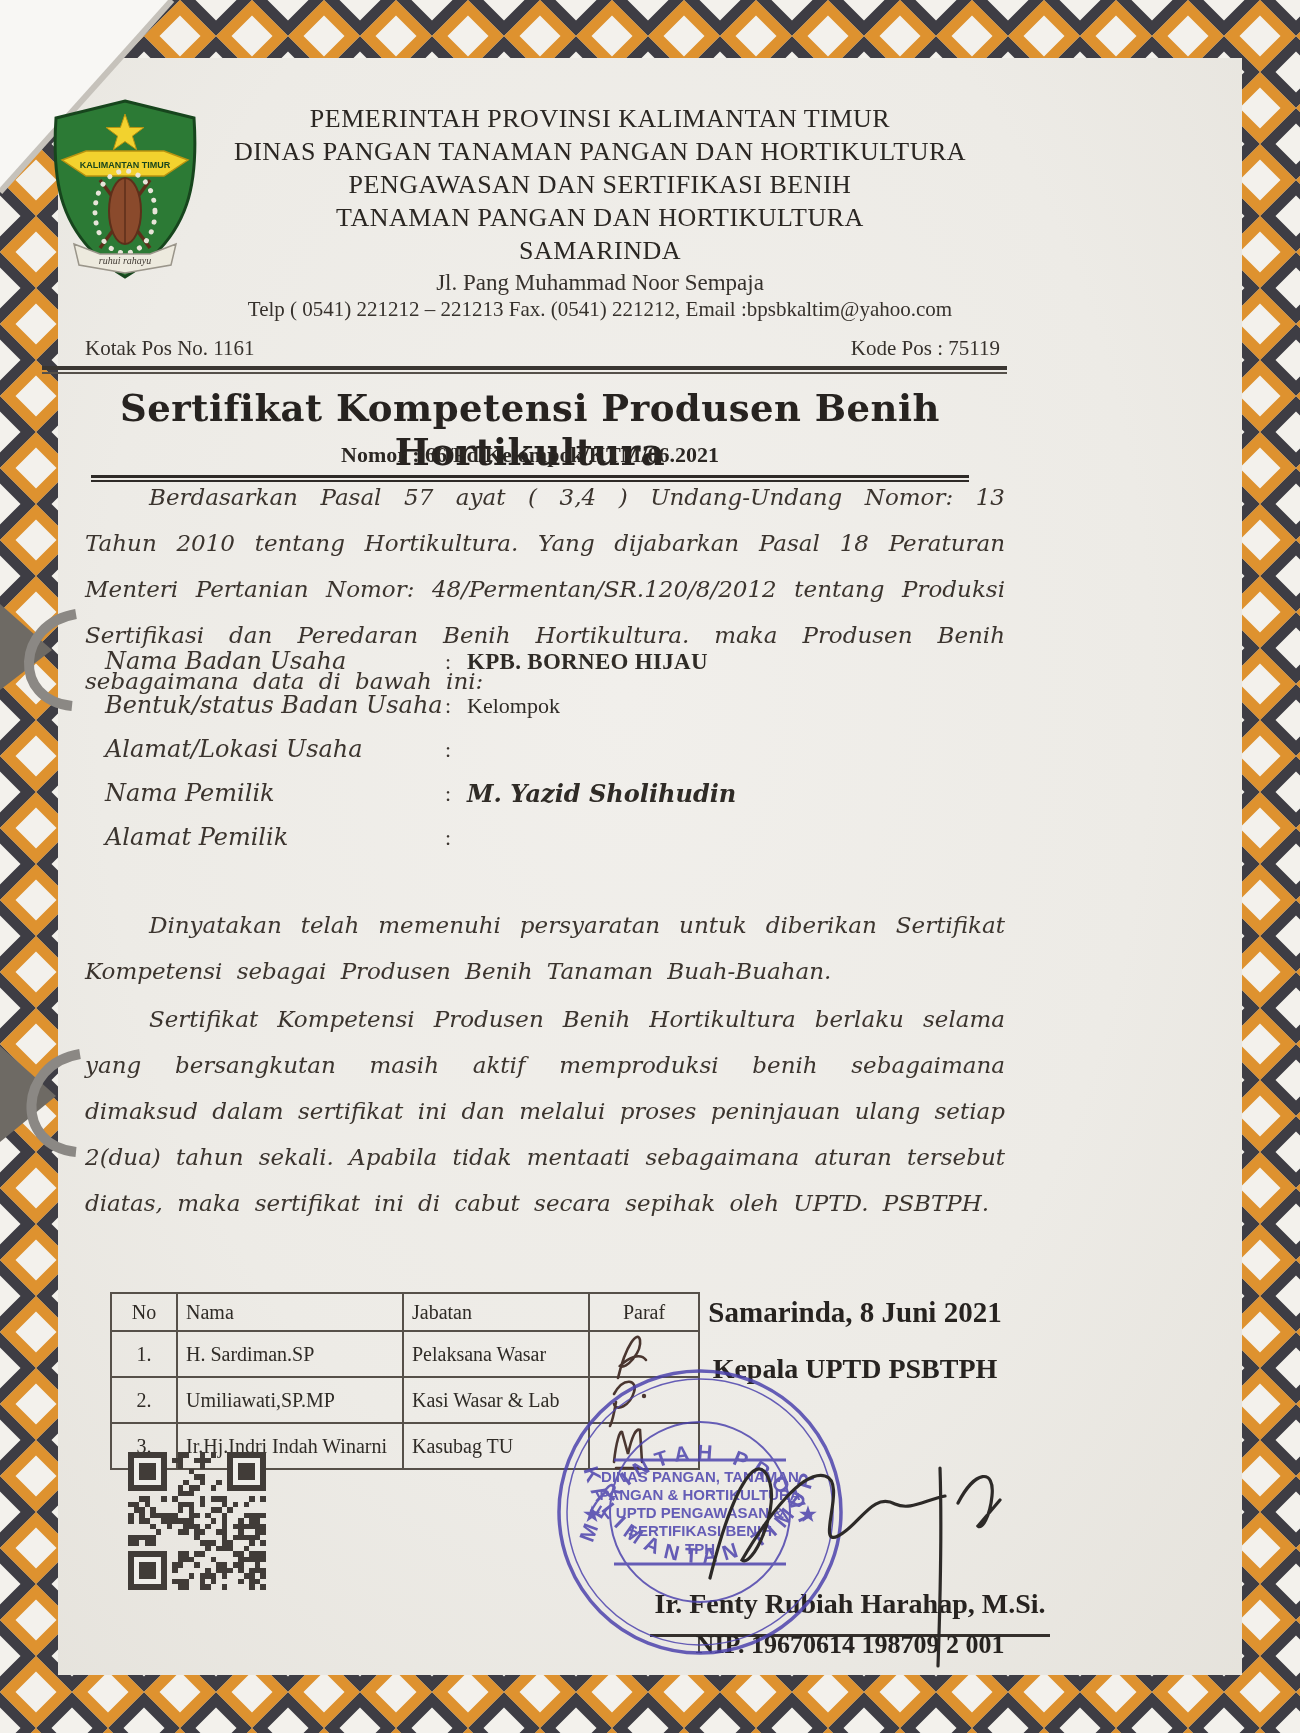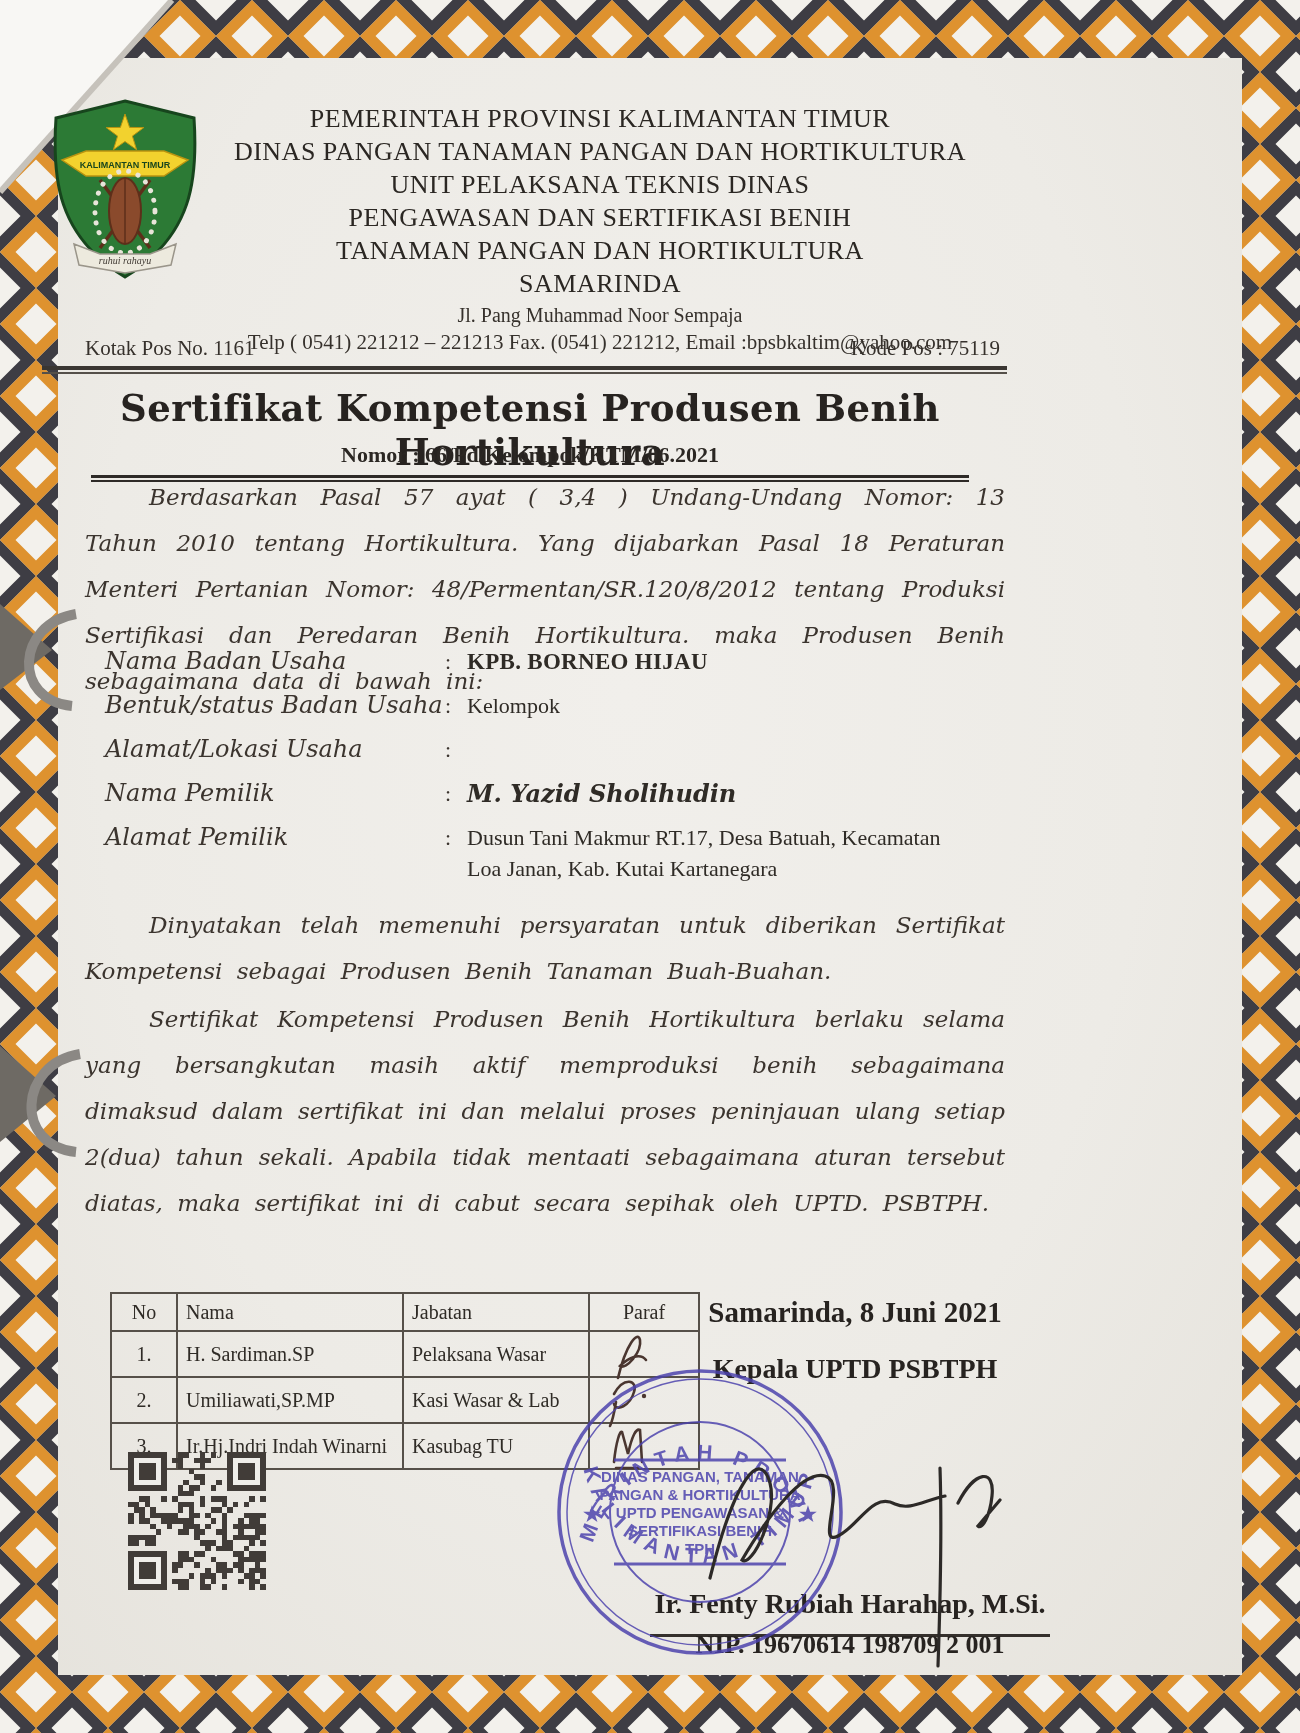--- a/index.html
+++ b/index.html
@@ -3,21 +3,21 @@
 <meta charset="utf-8">
 <style>
   html,body{margin:0;padding:0;background:#d8d5d0;}
   .page{position:relative;width:1300px;height:1733px;margin:0 auto;overflow:hidden;
         background:radial-gradient(ellipse at 48% 40%, #f1efeb 0%, #edebe6 55%, #e4e1da 100%);
         font-family:"Liberation Serif", serif;color:#35302b;}
   .layer{position:absolute;left:0;top:0;}
   
   .hdr{position:absolute;left:150px;top:102px;width:900px;text-align:center;}
   .hline{font-weight:normal;font-size:26px;line-height:33px;letter-spacing:.5px;color:#2b2723;}
-  .haddr{font-size:20px;line-height:27px;margin-top:2px;color:#36312c;}
+  .haddr{font-size:23px;line-height:27px;margin-top:2px;color:#36312c;}
   .hcontact{font-size:21px;line-height:26px;color:#36312c;}
   .posrow{position:absolute;left:85px;top:336px;width:915px;font-size:21px;color:#36312c;}
   .kode{float:right;}
   .dbl-rule{position:absolute;left:42px;top:366px;width:965px;height:9px;
             background:linear-gradient(#3a3632 0 4px,transparent 4px 6px,#55504a 6px 8px,transparent 8px);}
   
   .title-wrap{position:absolute;left:85px;top:386px;width:890px;text-align:center;}
   .title{display:inline-block;font-family:"DejaVu Serif", serif;font-weight:bold;font-size:37px;
          letter-spacing:.5px;color:#272320;padding:0 6px 2px 6px;}
   .title::after{content:"";display:block;height:8px;margin-top:1px;
@@ -113,21 +113,20 @@
     <ellipse cx="81" cy="116" rx="30" ry="41" fill="none" stroke="#e9e5da" stroke-width="5" stroke-dasharray="0.1 10" stroke-linecap="round"></ellipse>
     <ellipse cx="81" cy="115" rx="16" ry="33" fill="#8a4a2c" stroke="#5d2f1a" stroke-width="2"></ellipse>
     <line x1="81" y1="82" x2="81" y2="148" stroke="#5d2f1a" stroke-width="1.5"></line>
     <path d="M 30,148 L 56,158 L 106,158 L 132,148 L 127,169 L 81,177 L 35,169 Z" fill="#edeade" stroke="#9a958a" stroke-width="1.5"></path>
     <text x="81" y="168" text-anchor="middle" font-size="10" font-style="italic" fill="#403a33" font-family="Liberation Serif, serif">ruhui rahayu</text>
   </svg>
 
   <div class="hdr">
     <div class="hline">PEMERINTAH PROVINSI KALIMANTAN TIMUR</div>
     <div class="hline">DINAS PANGAN TANAMAN PANGAN DAN HORTIKULTURA</div>
-    <div class="hline">UNIT PELAKSANA TEKNIS DINAS</div>
     <div class="hline">PENGAWASAN DAN SERTIFIKASI BENIH</div>
     <div class="hline">TANAMAN PANGAN DAN HORTIKULTURA</div>
     <div class="hline">SAMARINDA</div>
     <div class="haddr">Jl. Pang Muhammad Noor Sempaja</div>
     <div class="hcontact">Telp ( 0541) 221212 – 221213  Fax. (0541) 221212, Email :bpsbkaltim@yahoo.com</div>
   </div>
   <div class="posrow">
     <span>Kotak Pos No. 1161</span>
     <span class="kode">Kode Pos : 75119</span>
   </div>
@@ -156,21 +155,20 @@
       <span class="fcolon">:</span>
     </div>
     <div class="frow">
       <span class="flabel">Nama Pemilik</span>
       <span class="fcolon">:</span>
       <span class="fval v-bolditalic">M. Yazid Sholihudin</span>
     </div>
     <div class="frow">
       <span class="flabel">Alamat Pemilik</span>
       <span class="fcolon">:</span>
-      <span class="fval"><span>Dusun Tani Makmur RT.17, Desa Batuah, Kecamatan</span><span class="l2">Loa Janan, Kab. Kutai Kartanegara</span></span>
     </div>
   </div>
 
   <p class="body-par p-1 indent">Dinyatakan telah memenuhi persyaratan untuk diberikan Sertifikat Kompetensi sebagai Produsen Benih Tanaman Buah-Buahan.</p>
   <p class="body-par p-2 indent">Sertifikat Kompetensi Produsen Benih Hortikultura berlaku selama yang bersangkutan masih aktif memproduksi benih sebagaimana dimaksud dalam sertifikat ini dan melalui proses peninjauan ulang setiap 2(dua) tahun sekali. Apabila tidak mentaati sebagaimana aturan tersebut diatas, maka sertifikat ini di cabut secara sepihak oleh UPTD. PSBTPH.</p>
 
   <table class="wtable">
     <tbody>
         <tr>
       <th class="col-no">No</th>

